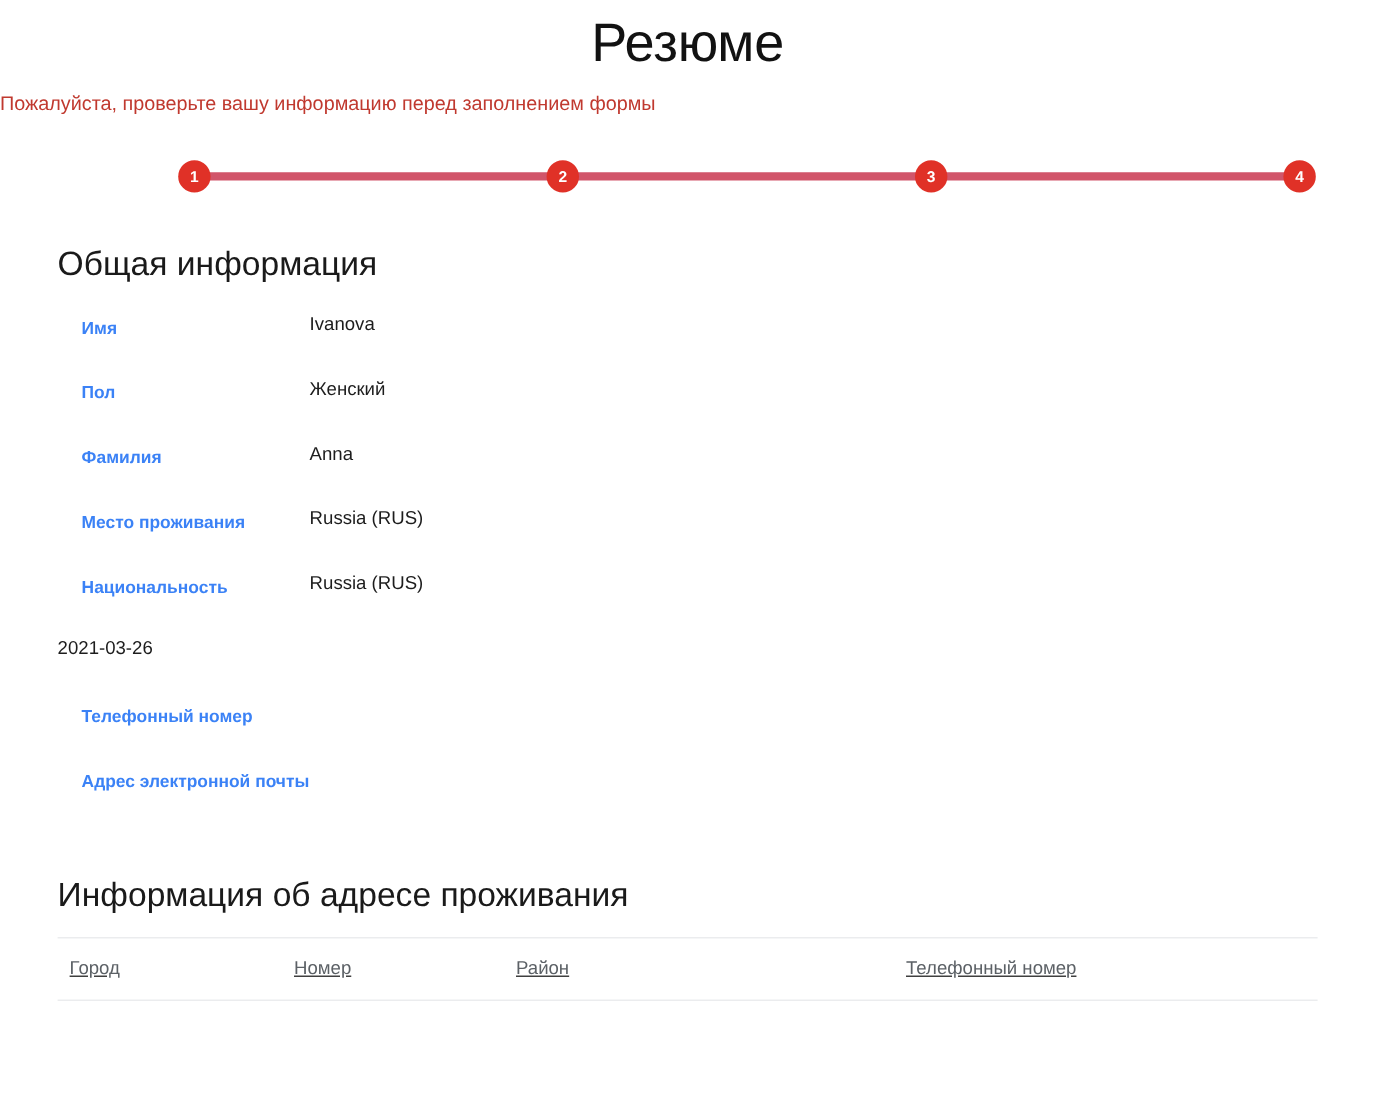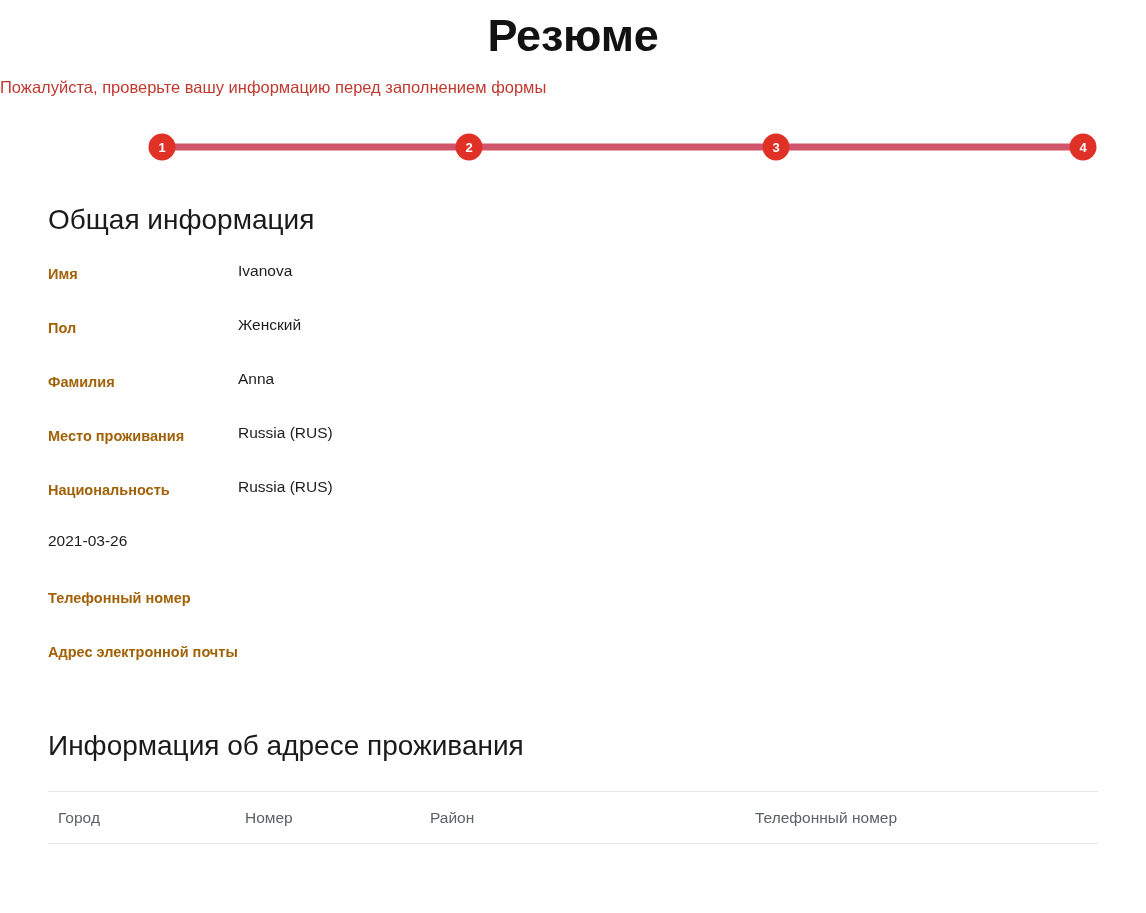--- a/index.html
+++ b/index.html
@@ -21,21 +21,21 @@
   .page {
     width: 1146px;
     height: 913px;
     position: relative;
   }
 
   
   .page-title {
     text-align: center;
     font-size: 45px;
-    font-weight: bold;
+    font-weight: normal;
     line-height: 1.05;
     color: #121212;
     margin: 0;
     padding-top: 12px;
     letter-spacing: -0.2px;
   }
   .page-subtitle {
     font-size: 16.5px;
     color: #c0392f;
     margin: 0;
@@ -100,38 +100,40 @@
   .info-row {
     display: flex;
     align-items: flex-start;
     min-height: 54px;
   }
   .info-label {
     width: 190px;
     flex: 0 0 190px;
     font-size: 14.5px;
     font-weight: bold;
-    color: #a16207;
+    color: #3b82f6;
     line-height: 1.55;
     padding-top: 3px;
+    margin-left: 20px;
   }
   .info-value {
     font-size: 15.5px;
     font-weight: normal;
     color: #1d1d1d;
     line-height: 1.4;
   }
 
   
   .address-table {
     width: 1050px;
     margin-left: 48px;
-    margin-top: 28px;
+    margin-top: 18px;
     border-collapse: collapse;
     table-layout: fixed;
+    text-decoration: underline;
   }
   .address-table th {
     text-align: left;
     font-size: 15.5px;
     font-weight: normal;
     color: #5c6166;
     padding: 17px 0 16px 0;
     border-top: 1px solid #e6e8ea;
     border-bottom: 1px solid #e6e8ea;
   }

